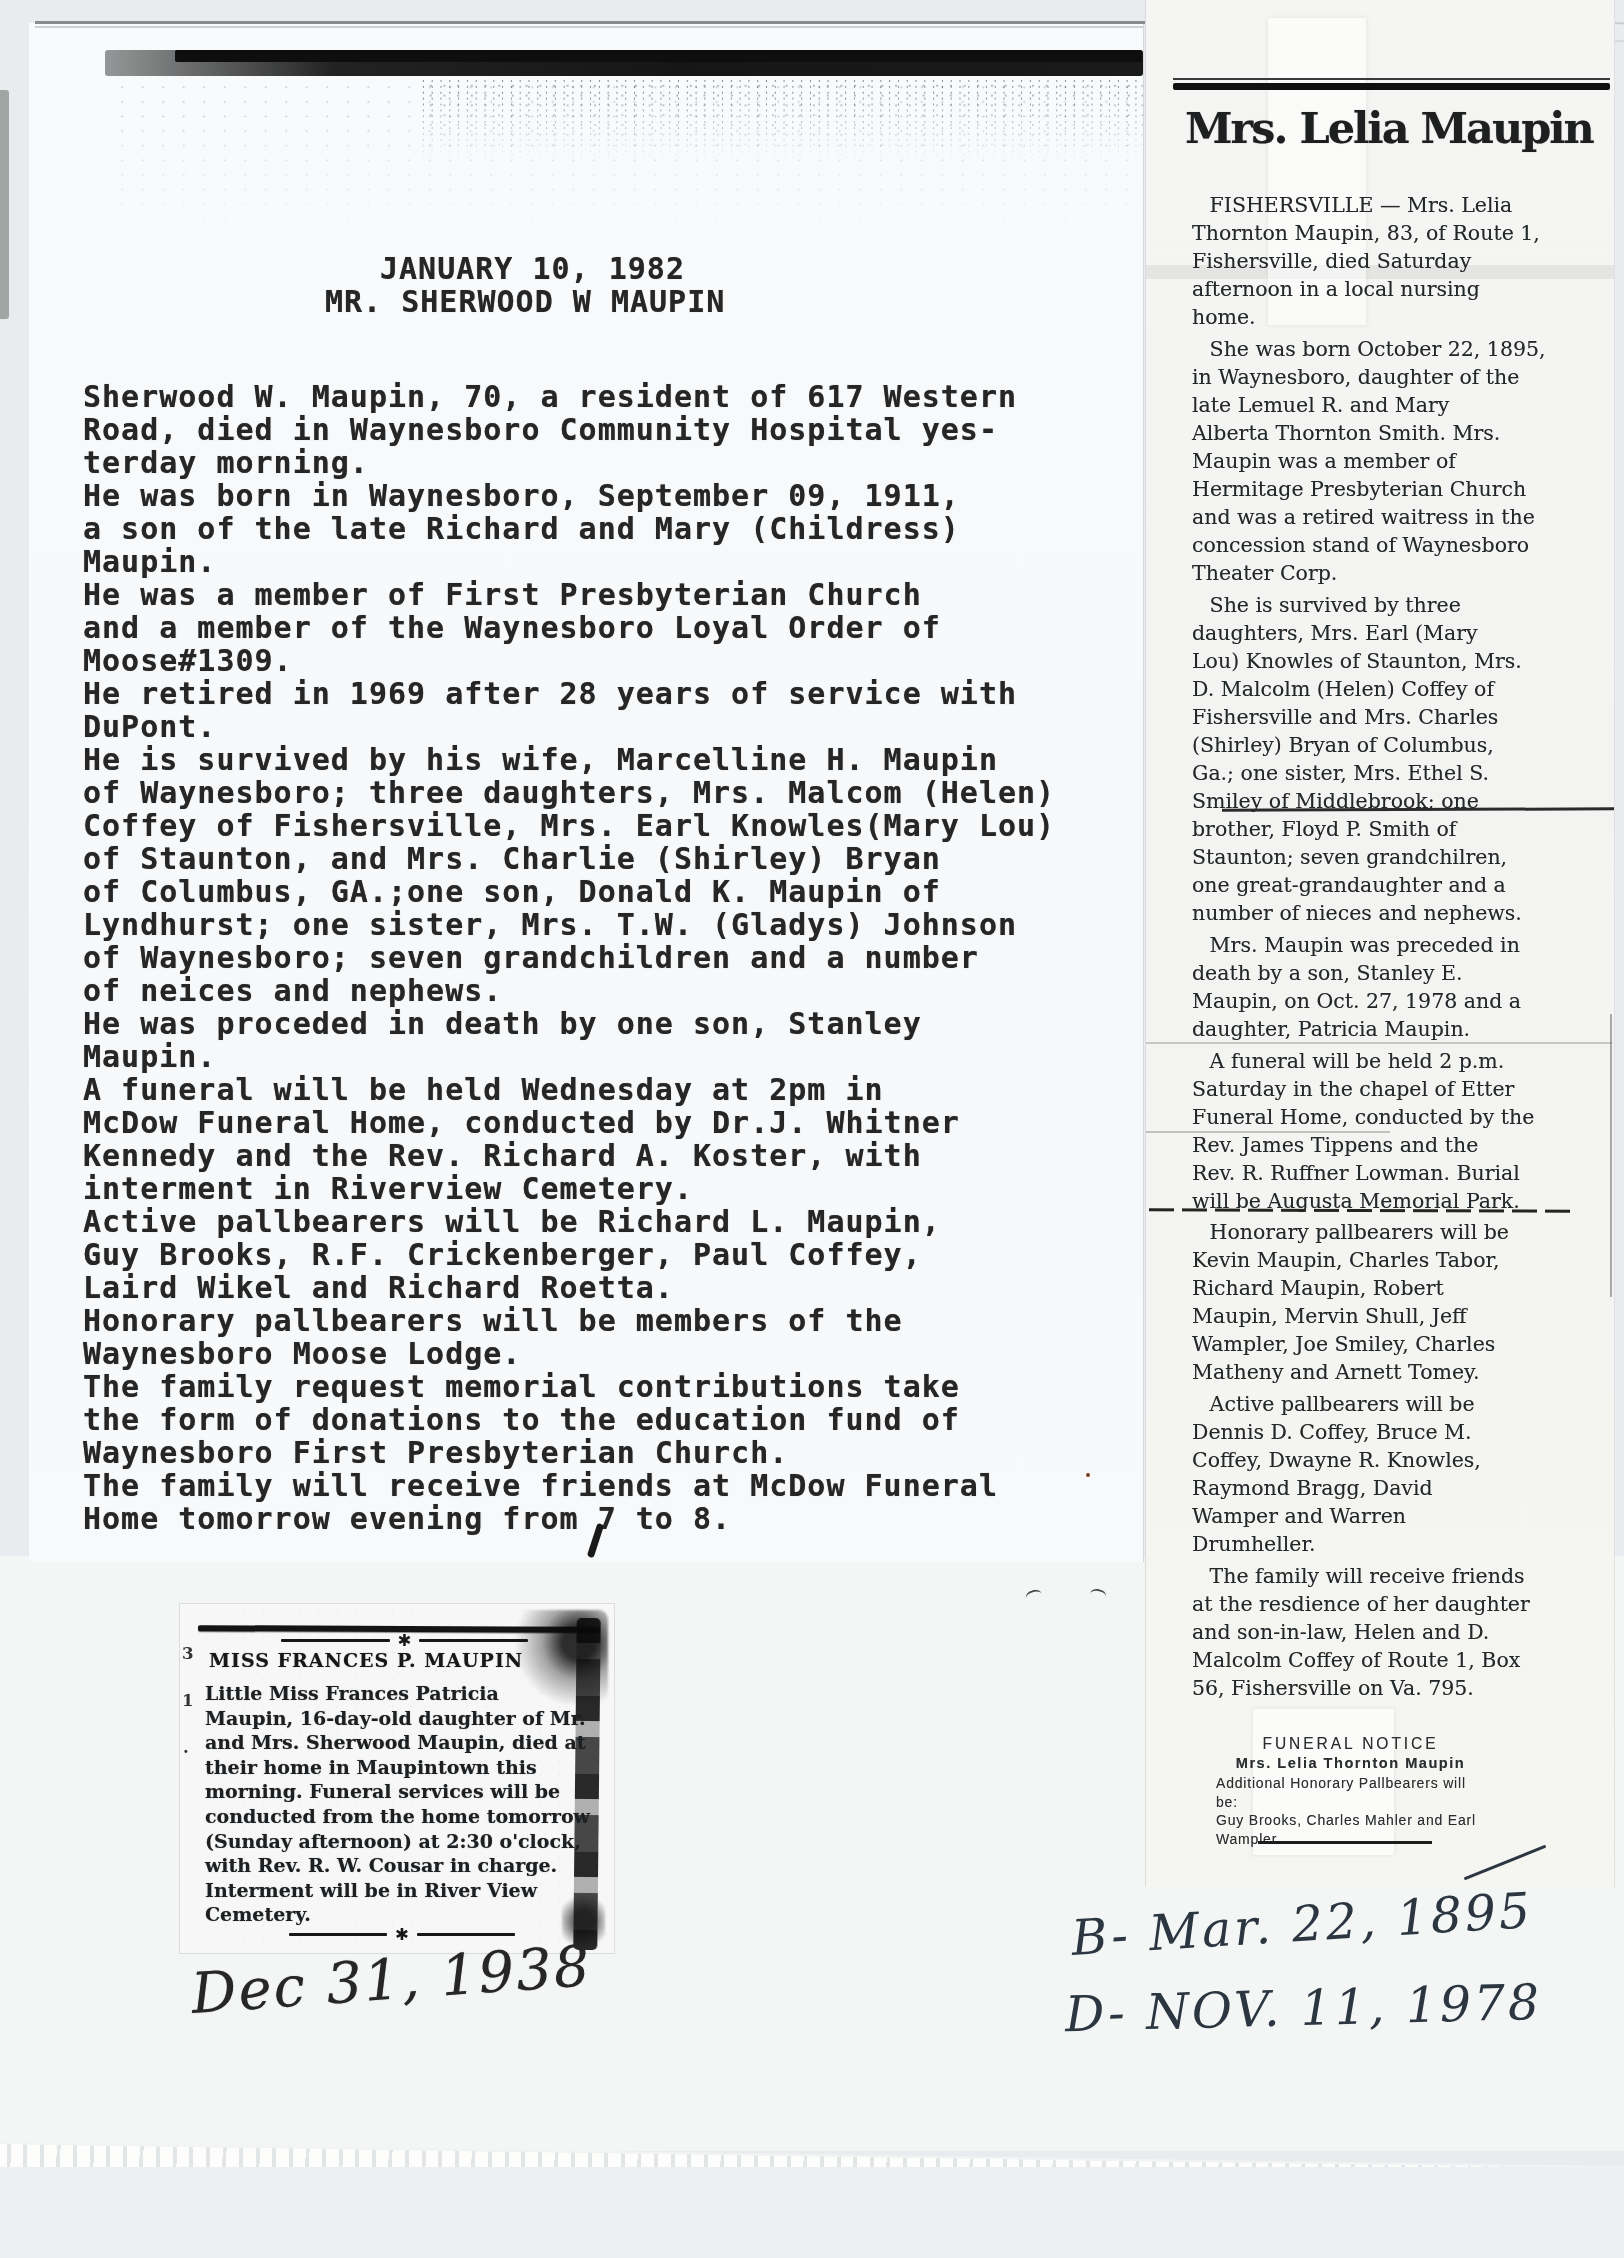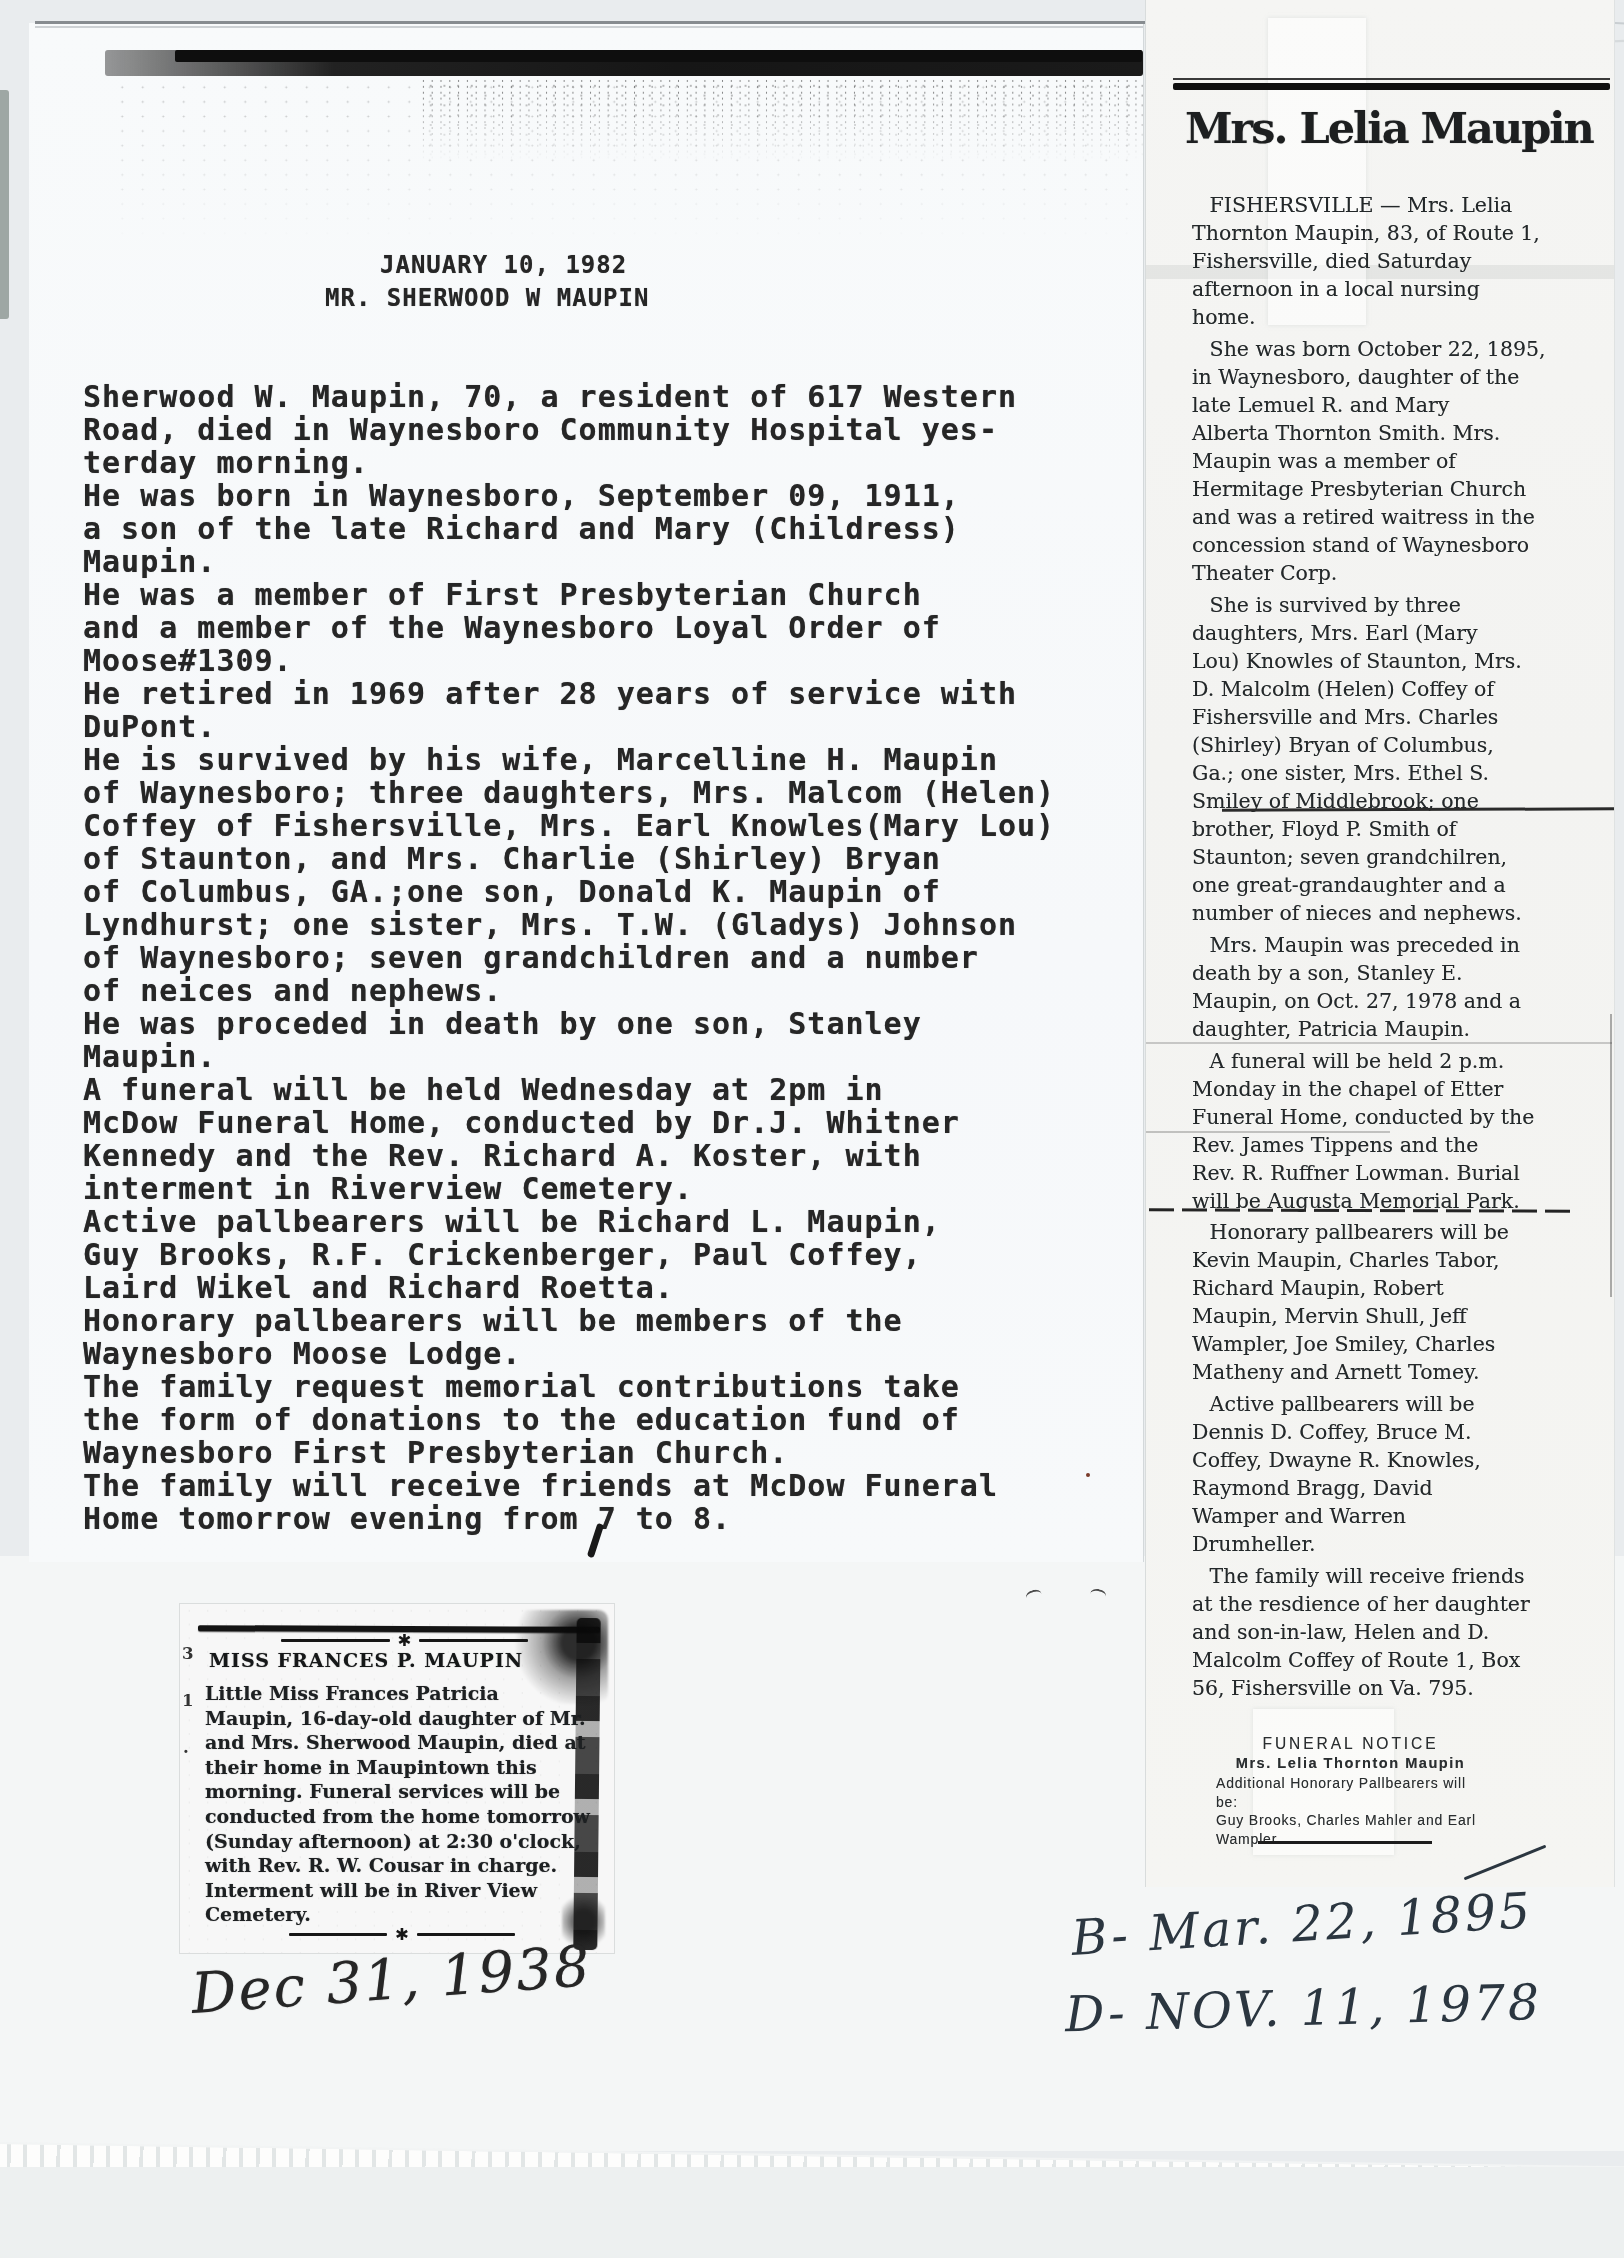--- a/index.html
+++ b/index.html
@@ -53,21 +53,21 @@
     background-image:radial-gradient(circle,rgba(30,30,30,.7) 0.8px,transparent 1.1px);
     background-size:20.5px 14.6px;
     -webkit-mask-image:linear-gradient(to bottom,#000 10%,transparent 85%);
             mask-image:linear-gradient(to bottom,#000 10%,transparent 85%);
   }
   .typed-text{
     font-family:"DejaVu Sans Mono",monospace;
     font-weight:bold;color:#262626;
     text-shadow:0 0 0.7px rgba(30,30,30,.55);
   }
-  .typed-header-line{font-size:24px;letter-spacing:1px;white-space:nowrap;}
+  .typed-header-line{font-size:30px;letter-spacing:1px;white-space:nowrap;}
   .typed-body{
     left:54px;top:357px;width:1044px;
     font-size:30px;letter-spacing:1px;line-height:33px;
     white-space:pre-line;
   }
   .pen-mark-1{left:563px;top:1500px;width:6.8px;height:35px;background:#191919;border-radius:3.9px;transform:rotate(18deg);}
   .ink-dot{left:1057px;top:1450px;width:3.9px;height:3.9px;background:#7a3b2a;border-radius:50%;}
   .curl-mark{width:15.6px;height:9.8px;border-top:2.9px solid #4a4a4a;border-radius:50%;}
 
   
@@ -273,21 +273,21 @@
 Smiley of Middlebrook; one
 brother, Floyd P. Smith of
 Staunton; seven grandchilren,
 one great-grandaughter and a
 number of nieces and nephews.</p>
     <p>Mrs. Maupin was preceded in
 death by a son, Stanley E.
 Maupin, on Oct. 27, 1978 and a
 daughter, Patricia Maupin.</p>
     <p>A funeral will be held 2 p.m.
-Monday in the chapel of Etter
+Saturday in the chapel of Etter
 Funeral Home, conducted by the
 Rev. James Tippens and the
 Rev. R. Ruffner Lowman. Burial
 will be Augusta Memorial Park.</p>
     <p>Honorary pallbearers will be
 Kevin Maupin, Charles Tabor,
 Richard Maupin, Robert
 Maupin, Mervin Shull, Jeff
 Wampler, Joe Smiley, Charles
 Matheny and Arnett Tomey.</p>

